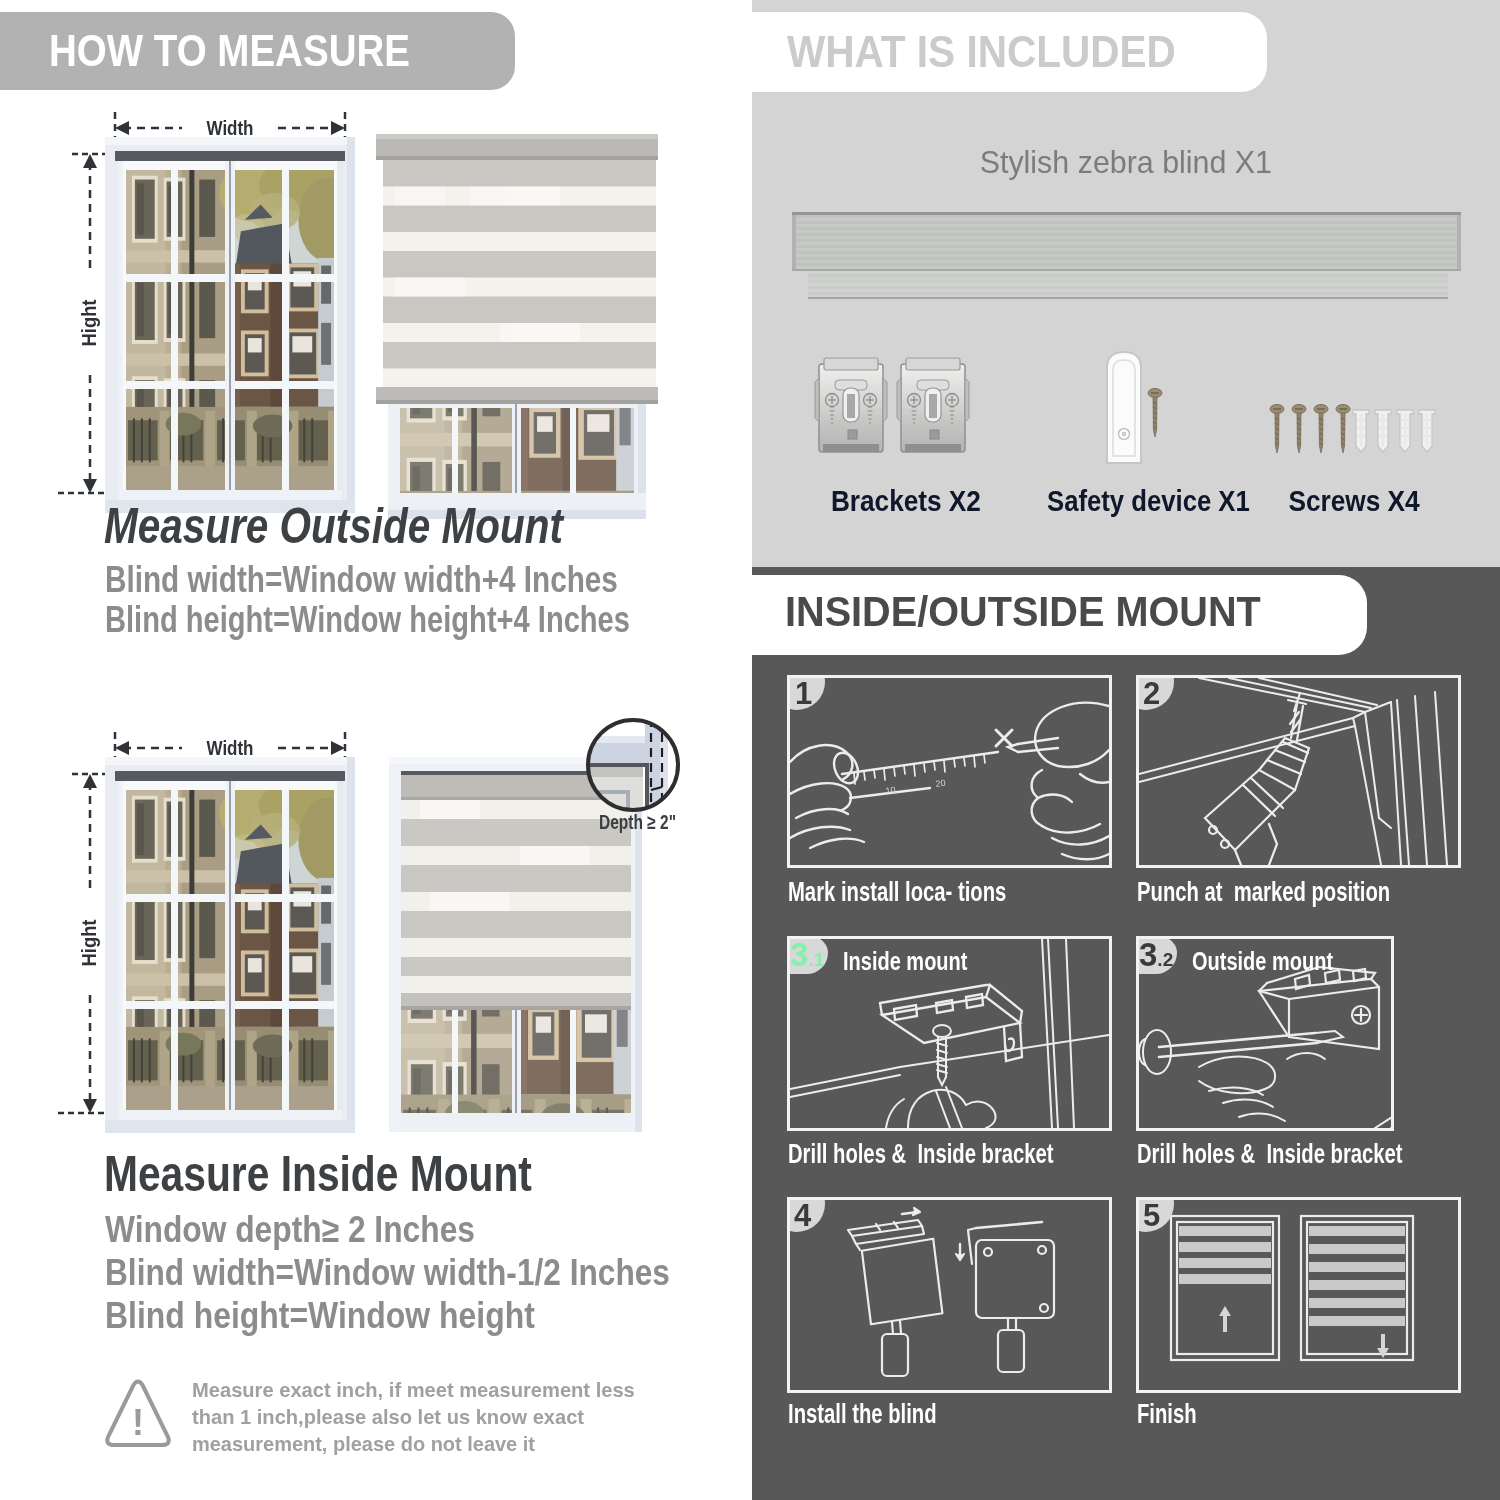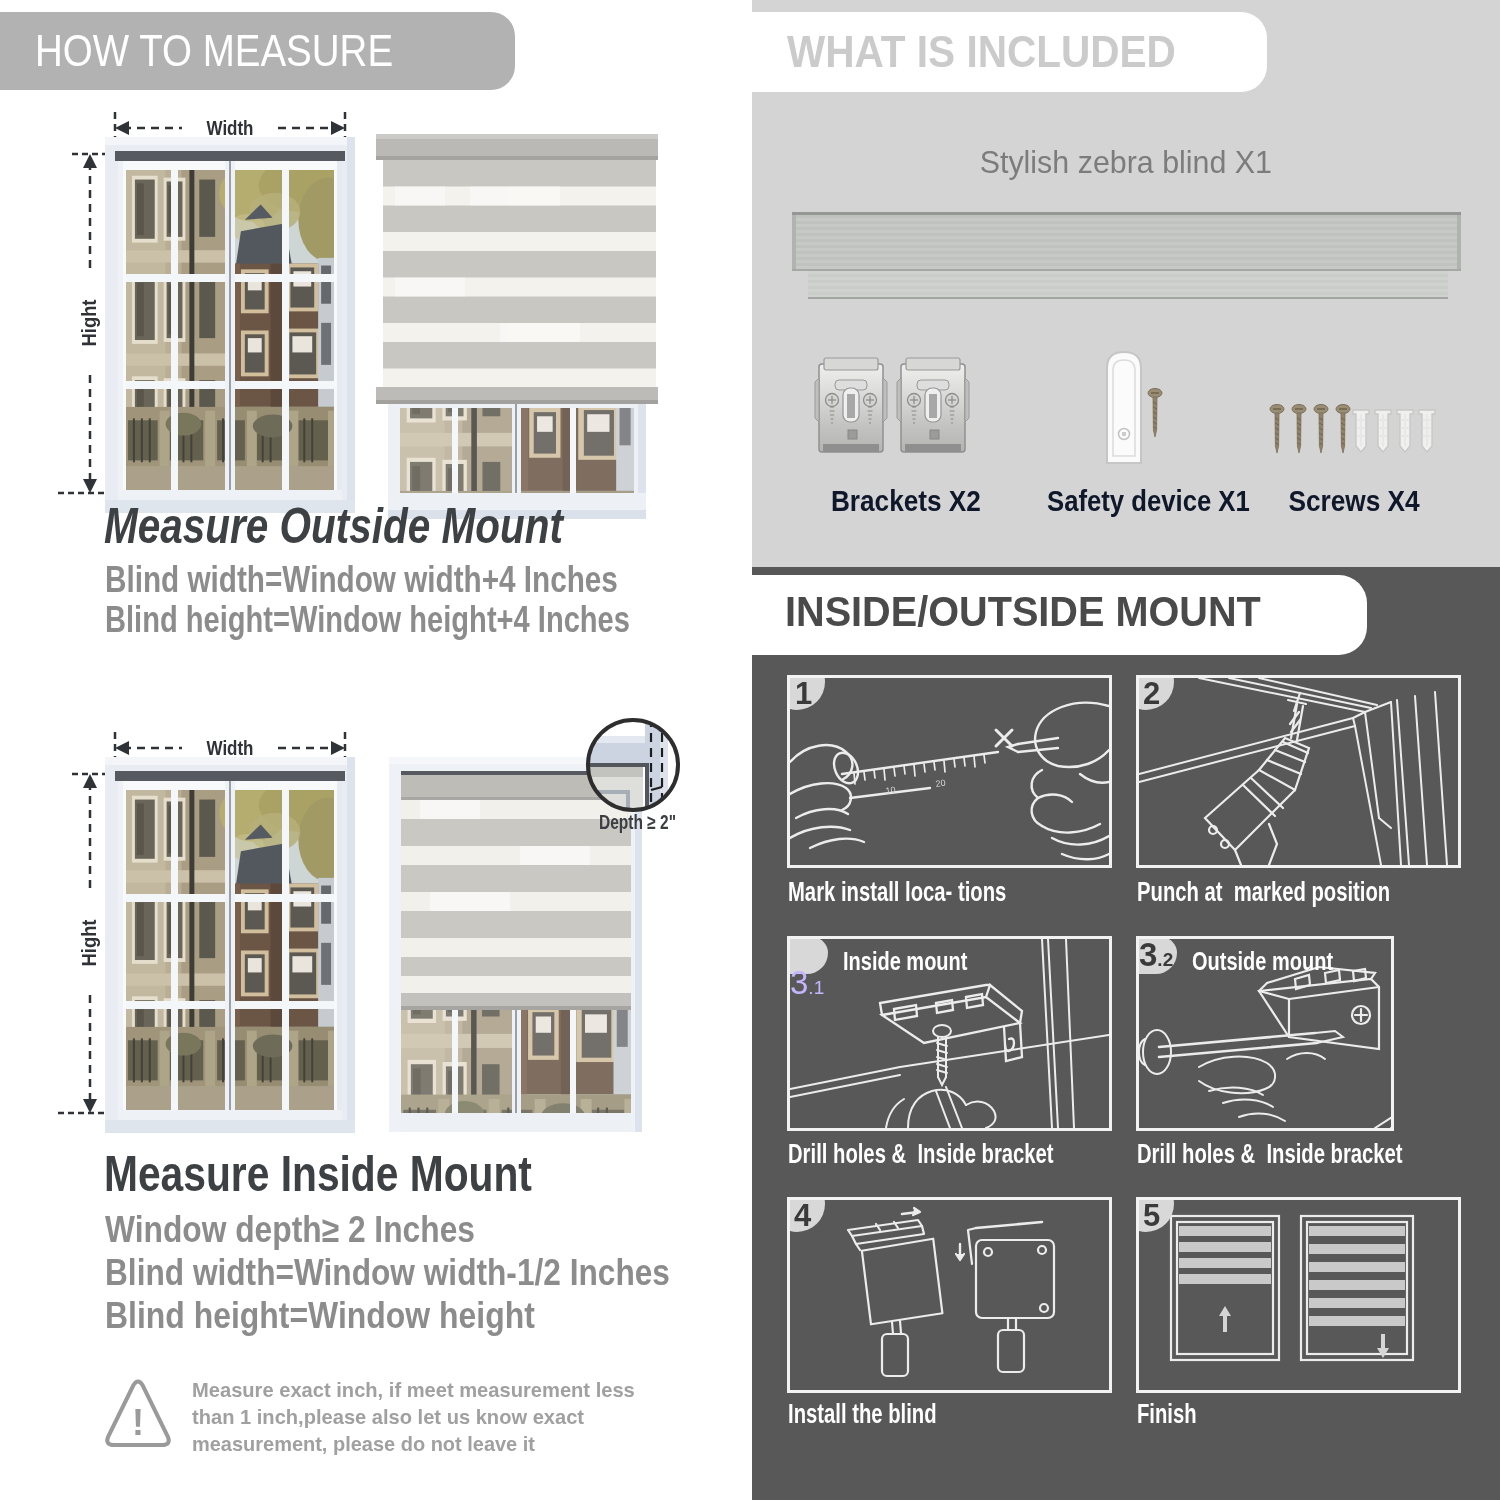--- a/index.html
+++ b/index.html
@@ -1,21 +1,21 @@
 <!DOCTYPE html>
 <html><head>
 <meta charset="utf-8">
 <style>
   html,body{margin:0;padding:0;}
   #page{position:relative;width:1500px;height:1500px;background:#ffffff;overflow:hidden;
         font-family:"Liberation Sans", sans-serif;}
   .abs{position:absolute;}
   .hdr-left{left:0;top:12px;width:515px;height:78px;background:#b2b2b2;
-            border-radius:0 24px 24px 0;color:#ffffff;font-weight:normal;font-size:45px;
-            line-height:78px;padding-left:35px;box-sizing:border-box;}
+            border-radius:0 24px 24px 0;color:#ffffff;font-weight:bold;font-size:45px;
+            line-height:78px;padding-left:49px;box-sizing:border-box;}
   .graybg{left:752px;top:0;width:748px;height:567px;background:#d4d4d4;}
   .hdr-right{left:752px;top:12px;width:515px;height:80px;background:#ffffff;
              border-radius:0 26px 26px 0;color:#cbcbcb;font-weight:bold;font-size:45px;
              line-height:80px;padding-left:35px;box-sizing:border-box;}
   .darkbg{left:752px;top:567px;width:748px;height:933px;background:#585858;}
   .hdr-dark{left:752px;top:575px;width:615px;height:80px;background:#ffffff;
             border-radius:0 28px 28px 0;color:#4a4a4a;font-weight:bold;font-size:43px;
             line-height:72px;padding-left:33px;box-sizing:border-box;}
   .title-dark{color:#3e4144;font-weight:bold;font-size:50px;}
   .sub-gray{color:#8c8c8c;font-weight:bold;font-size:36px;line-height:44px;}
@@ -529,21 +529,21 @@
           <path d="M148 138 L152 146 L156 138"></path>
         </g>
 
         <path d="M146 152 L160 189 M156 148 L172 189"></path>
         <path d="M118 189 C118 168 128 156 142 152 C156 148 170 154 176 166"></path>
         <path d="M176 166 C186 160 198 162 204 172 C208 180 204 186 196 189"></path>
         <path d="M96 189 C98 176 104 166 114 160"></path>
       </g>
     </svg>
     <div class="badge" style="width:40px;height:37px;left:-2px;top:-2px;border-radius:0 18px 24px 0;"></div>
-    <div style="position:absolute;left:0px;top:-3px;color:#c4b5fd;font-weight:normal;font-size:33px;margin-top:28px;">3<span style="font-size:19px;">.1</span></div>
+    <div style="position:absolute;left:0px;top:-3px;color:#86efac;font-weight:bold;font-size:33px;">3<span style="font-size:19px;">.1</span></div>
     <div style="position:absolute;left:53px;top:8px;color:#ffffff;font-weight:bold;font-size:25px;white-space:pre;"><span class="cond" style="transform:scaleX(0.8)">Inside mount</span></div>
   </div>
 
   <div class="abs panel" style="left:1136px;top:936px;width:258px;height:195px;">
     <svg width="319" height="189" viewBox="0 0 319 189" style="position:absolute;left:0;top:0;">
       <g fill="none" stroke="#ececec" stroke-width="2" stroke-linecap="round">
 
         <g stroke-width="2.2">
           <path d="M120 52 L232 40 L240 48 L240 110 L150 98 Z"></path>
           <path d="M120 52 L150 60 L150 98"></path>

